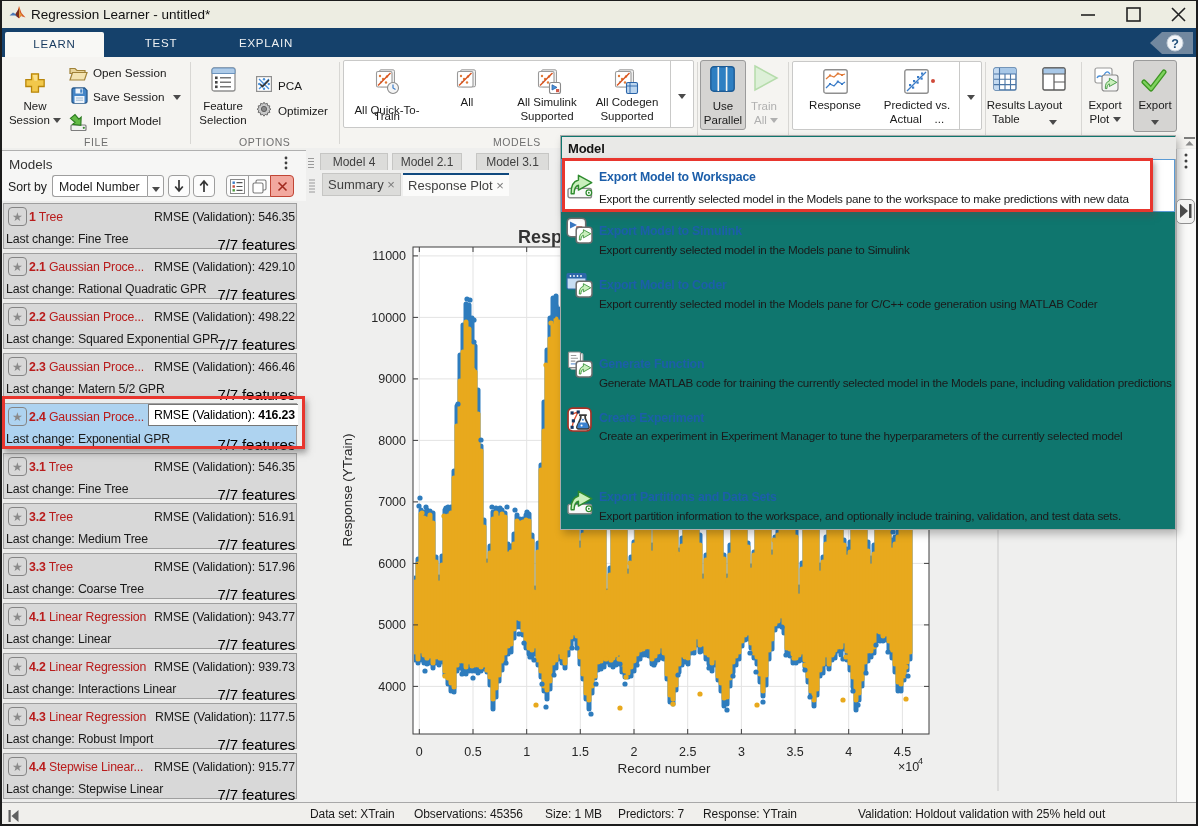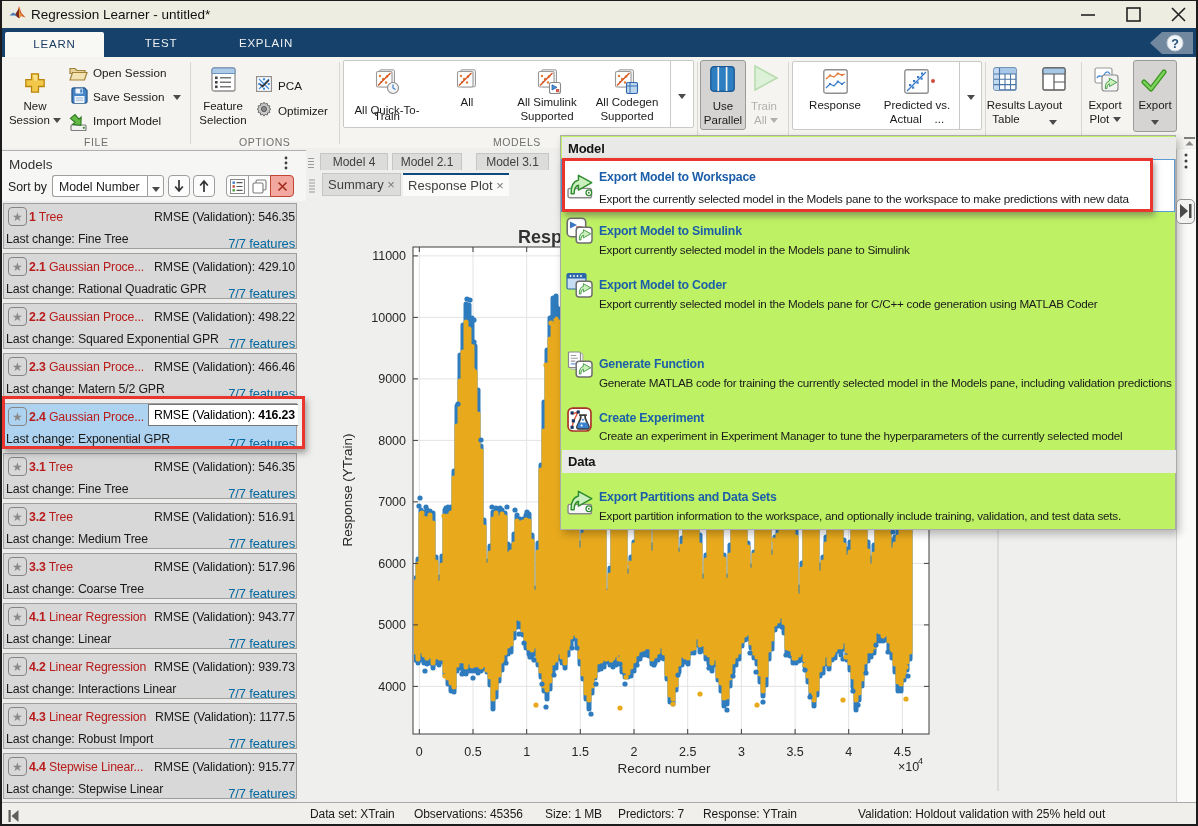--- a/index.html
+++ b/index.html
@@ -21,28 +21,28 @@
 .caret{display:inline-block;width:0;height:0;border-left:4px solid transparent;border-right:4px solid transparent;border-top:5px solid #4a4a4a;vertical-align:middle}
 .pressed{position:absolute;background:#d5d4d2;border:1px solid #9b9b9b;border-radius:3px}
 #modelspanel{position:absolute;left:2px;top:150px;width:304px;height:652px;background:#efefee;border-top:1px solid #b0b0b0}
 #mheader{position:absolute;left:0;top:0;width:100%;height:22px;background:#f6f6f5}
 #mlist{position:absolute;left:0;top:50px;width:296px;height:602px;background:#ededec;overflow:hidden}
 .mrow{position:absolute;left:1px;width:294px;height:46px;border:1px solid #9f9f9f}
 .star{position:absolute;left:4px;top:3px;width:19px;height:19px;border:1px solid #858585;border-radius:4px;color:#8a8a8a;font-size:12px;text-align:center;line-height:18px}
 .ml1{position:absolute;left:25px;top:6px;font-size:12.3px;letter-spacing:-0.15px;color:#b91c1c;white-space:nowrap}
 .mr1{position:absolute;right:1px;top:6px;font-size:12.3px;letter-spacing:-0.15px;color:#1a1a1a;white-space:nowrap}
 .ml2{position:absolute;left:2px;top:28px;font-size:12.3px;letter-spacing:-0.15px;color:#1a1a1a;white-space:nowrap}
-.mr2{position:absolute;right:1px;top:32px;font-size:13px;letter-spacing:-0.15px;color:#0369a1;white-space:nowrap}
+.mr2{position:absolute;right:1px;top:32px;font-size:15px;letter-spacing:-0.15px;color:#000000;white-space:nowrap}
 .rmsebox{position:absolute;left:144px;top:0px;width:152px;height:22px;background:#fff;border:1px solid #767676;font-size:12.3px;letter-spacing:-0.15px;padding:3px 0 6px 5px;white-space:nowrap}
 #sortrow{position:absolute;left:0;top:22px;width:100%;height:28px;background:#f6f6f5}
 .btn{position:absolute;background:#fcfcfc;border:1px solid #9e9e9e;border-radius:4px}
 #docwell{position:absolute;left:306px;top:148px;width:870px;height:654px;background:#efefee}
 .mtab{position:absolute;top:153px;height:17px;background:#dcdcda;border:1px solid #c6c6c4;border-bottom:none;font-size:12px;color:#3f3f3f;text-align:center;line-height:16px}
 .dtab{position:absolute;top:173px;height:23px;font-size:13px;color:#3f3f3f;text-align:center;line-height:21px}
-#menu{position:absolute;left:560px;top:135px;width:616px;height:395px;background:#bef264;border:1px solid #ababab;box-shadow:3px 4px 8px rgba(0,0,0,0.25);z-index:20}
+#menu{position:absolute;left:560px;top:135px;width:616px;height:395px;background:#0f766e;border:1px solid #ababab;box-shadow:3px 4px 8px rgba(0,0,0,0.25);z-index:20}
 .mband{position:absolute;left:1px;width:614px;height:23px;background:#e9e9e7;color:#141414;font-weight:bold;font-size:13px;letter-spacing:-0.2px;padding:4px 0 0 6px}
 .mtitle{position:absolute;left:599px;font-size:12.3px;letter-spacing:-0.2px;font-weight:bold;color:#1c5ea9;z-index:22;white-space:nowrap}
 .mdesc{position:absolute;left:599px;font-size:11.7px;letter-spacing:-0.25px;color:#1a1a1a;z-index:22;white-space:nowrap}
 .redbox{position:absolute;border:3.5px solid #e8362e;z-index:40;box-shadow:2px 4px 6px rgba(80,80,80,0.5)}
 #statusbar{position:absolute;left:1px;top:802px;width:1196px;height:22px;background:#f0efec;border-top:1px solid #a8a8a8;z-index:30}
 .stext{position:absolute;font-size:12px;letter-spacing:-0.1px;color:#1a1a1a;white-space:nowrap;z-index:31}
 #rightstrip{position:absolute;left:1176px;top:149px;width:20px;height:653px;background:#fafaf9;border-left:1px solid #d0d0d0}
 </style></head><body>
 
 <div id="titlebar"></div>
@@ -966,21 +966,20 @@
         <text x="46" y="294" text-anchor="middle" font-size="13.5px" transform="rotate(-90 46 294)">Response (YTrain)</text>
         <text x="212" y="47" font-size="18px" font-weight="bold" fill="#333">Response plot of predictions</text>
       </g>
       <line x1="692" y1="0" x2="692" y2="595" stroke="#c9c9c9"></line>
     </svg>
 </div>
 
 <div id="menu">
  <div class="mband" style="top:1px;height:22px">Model</div>
  <div class="abs" style="left:0px;top:23px;width:614px;height:53px;background:#fff;border:1px solid #5b9bd5"></div>
- <div class="mband" style="top:314px">Data</div>
 </div>
 <div class="mtitle" style="top:170px">Export Model to Workspace</div>
 <div class="mdesc" style="top:192px">Export the currently selected model in the Models pane to the workspace to make predictions with new data</div>
 <div class="mtitle" style="top:224px">Export Model to Simulink</div>
 <div class="mdesc" style="top:243px">Export currently selected model in the Models pane to Simulink</div>
 <div class="mtitle" style="top:278px">Export Model to Coder</div>
 <div class="mdesc" style="top:297px">Export currently selected model in the Models pane for C/C++ code generation using MATLAB Coder</div>
 <div class="mtitle" style="top:357px">Generate Function</div>
 <div class="mdesc" style="top:376px">Generate MATLAB code for training the currently selected model in the Models pane, including validation predictions</div>
 <div class="mtitle" style="top:411px">Create Experiment</div>

